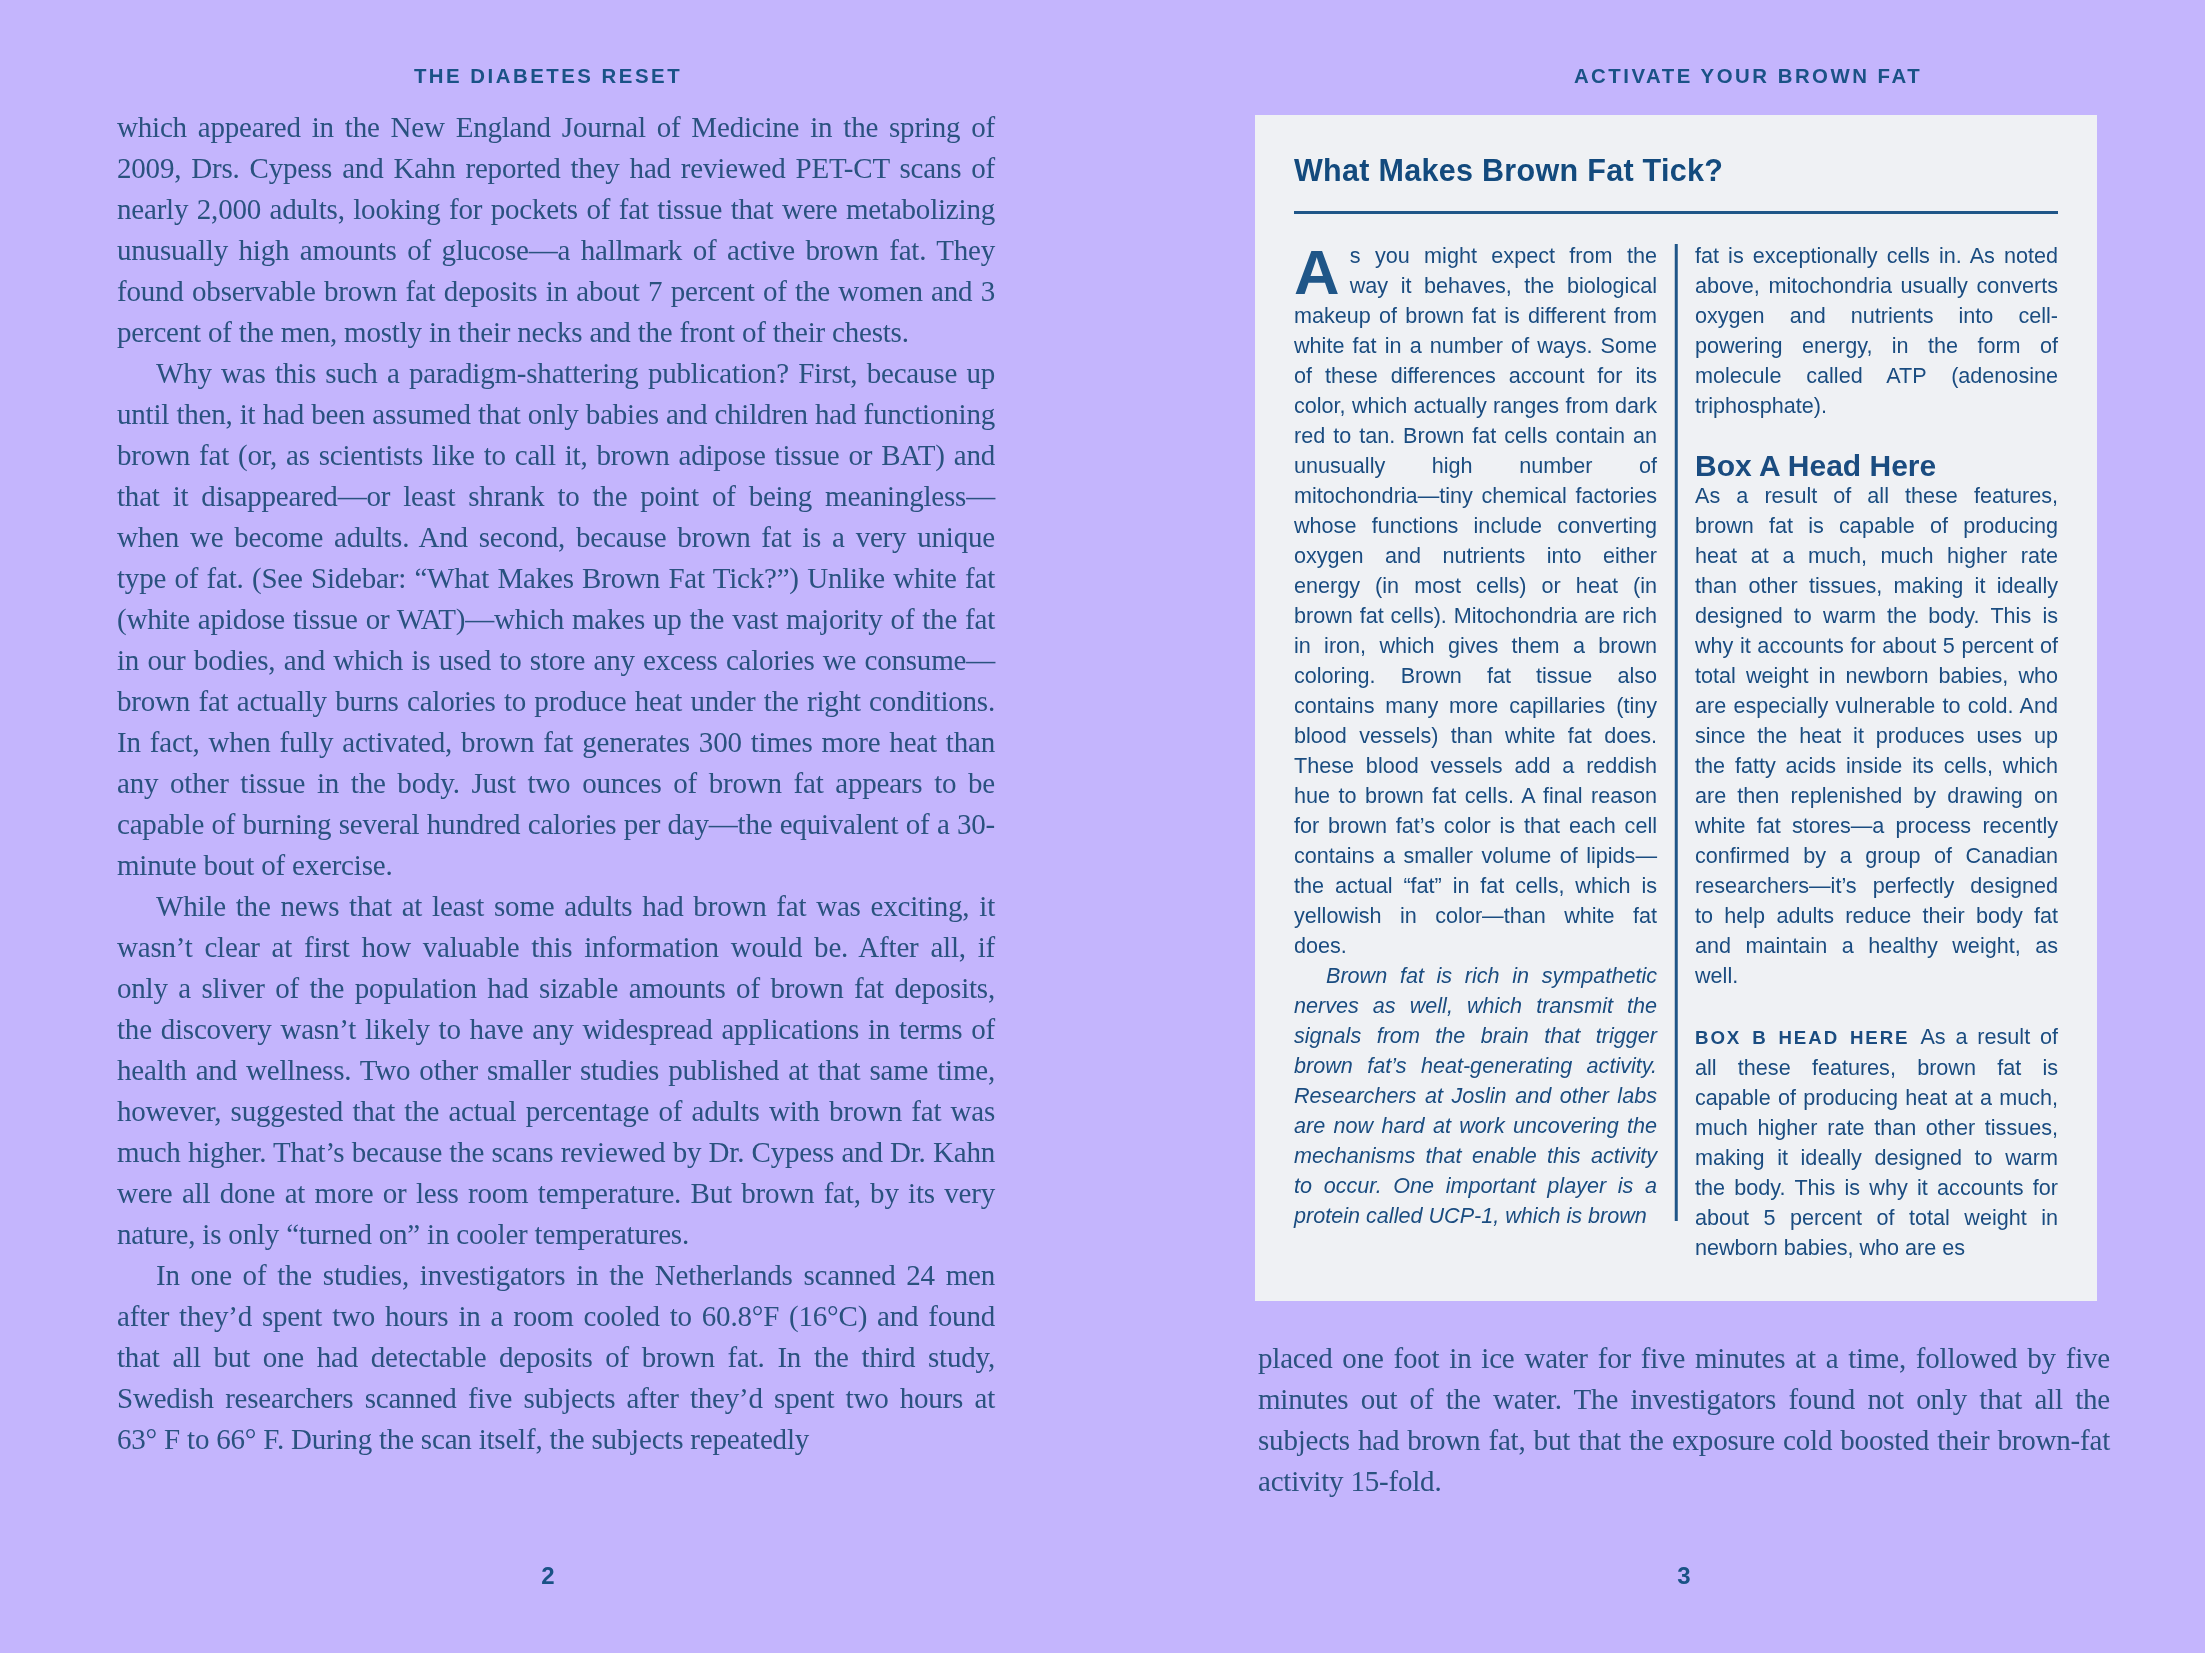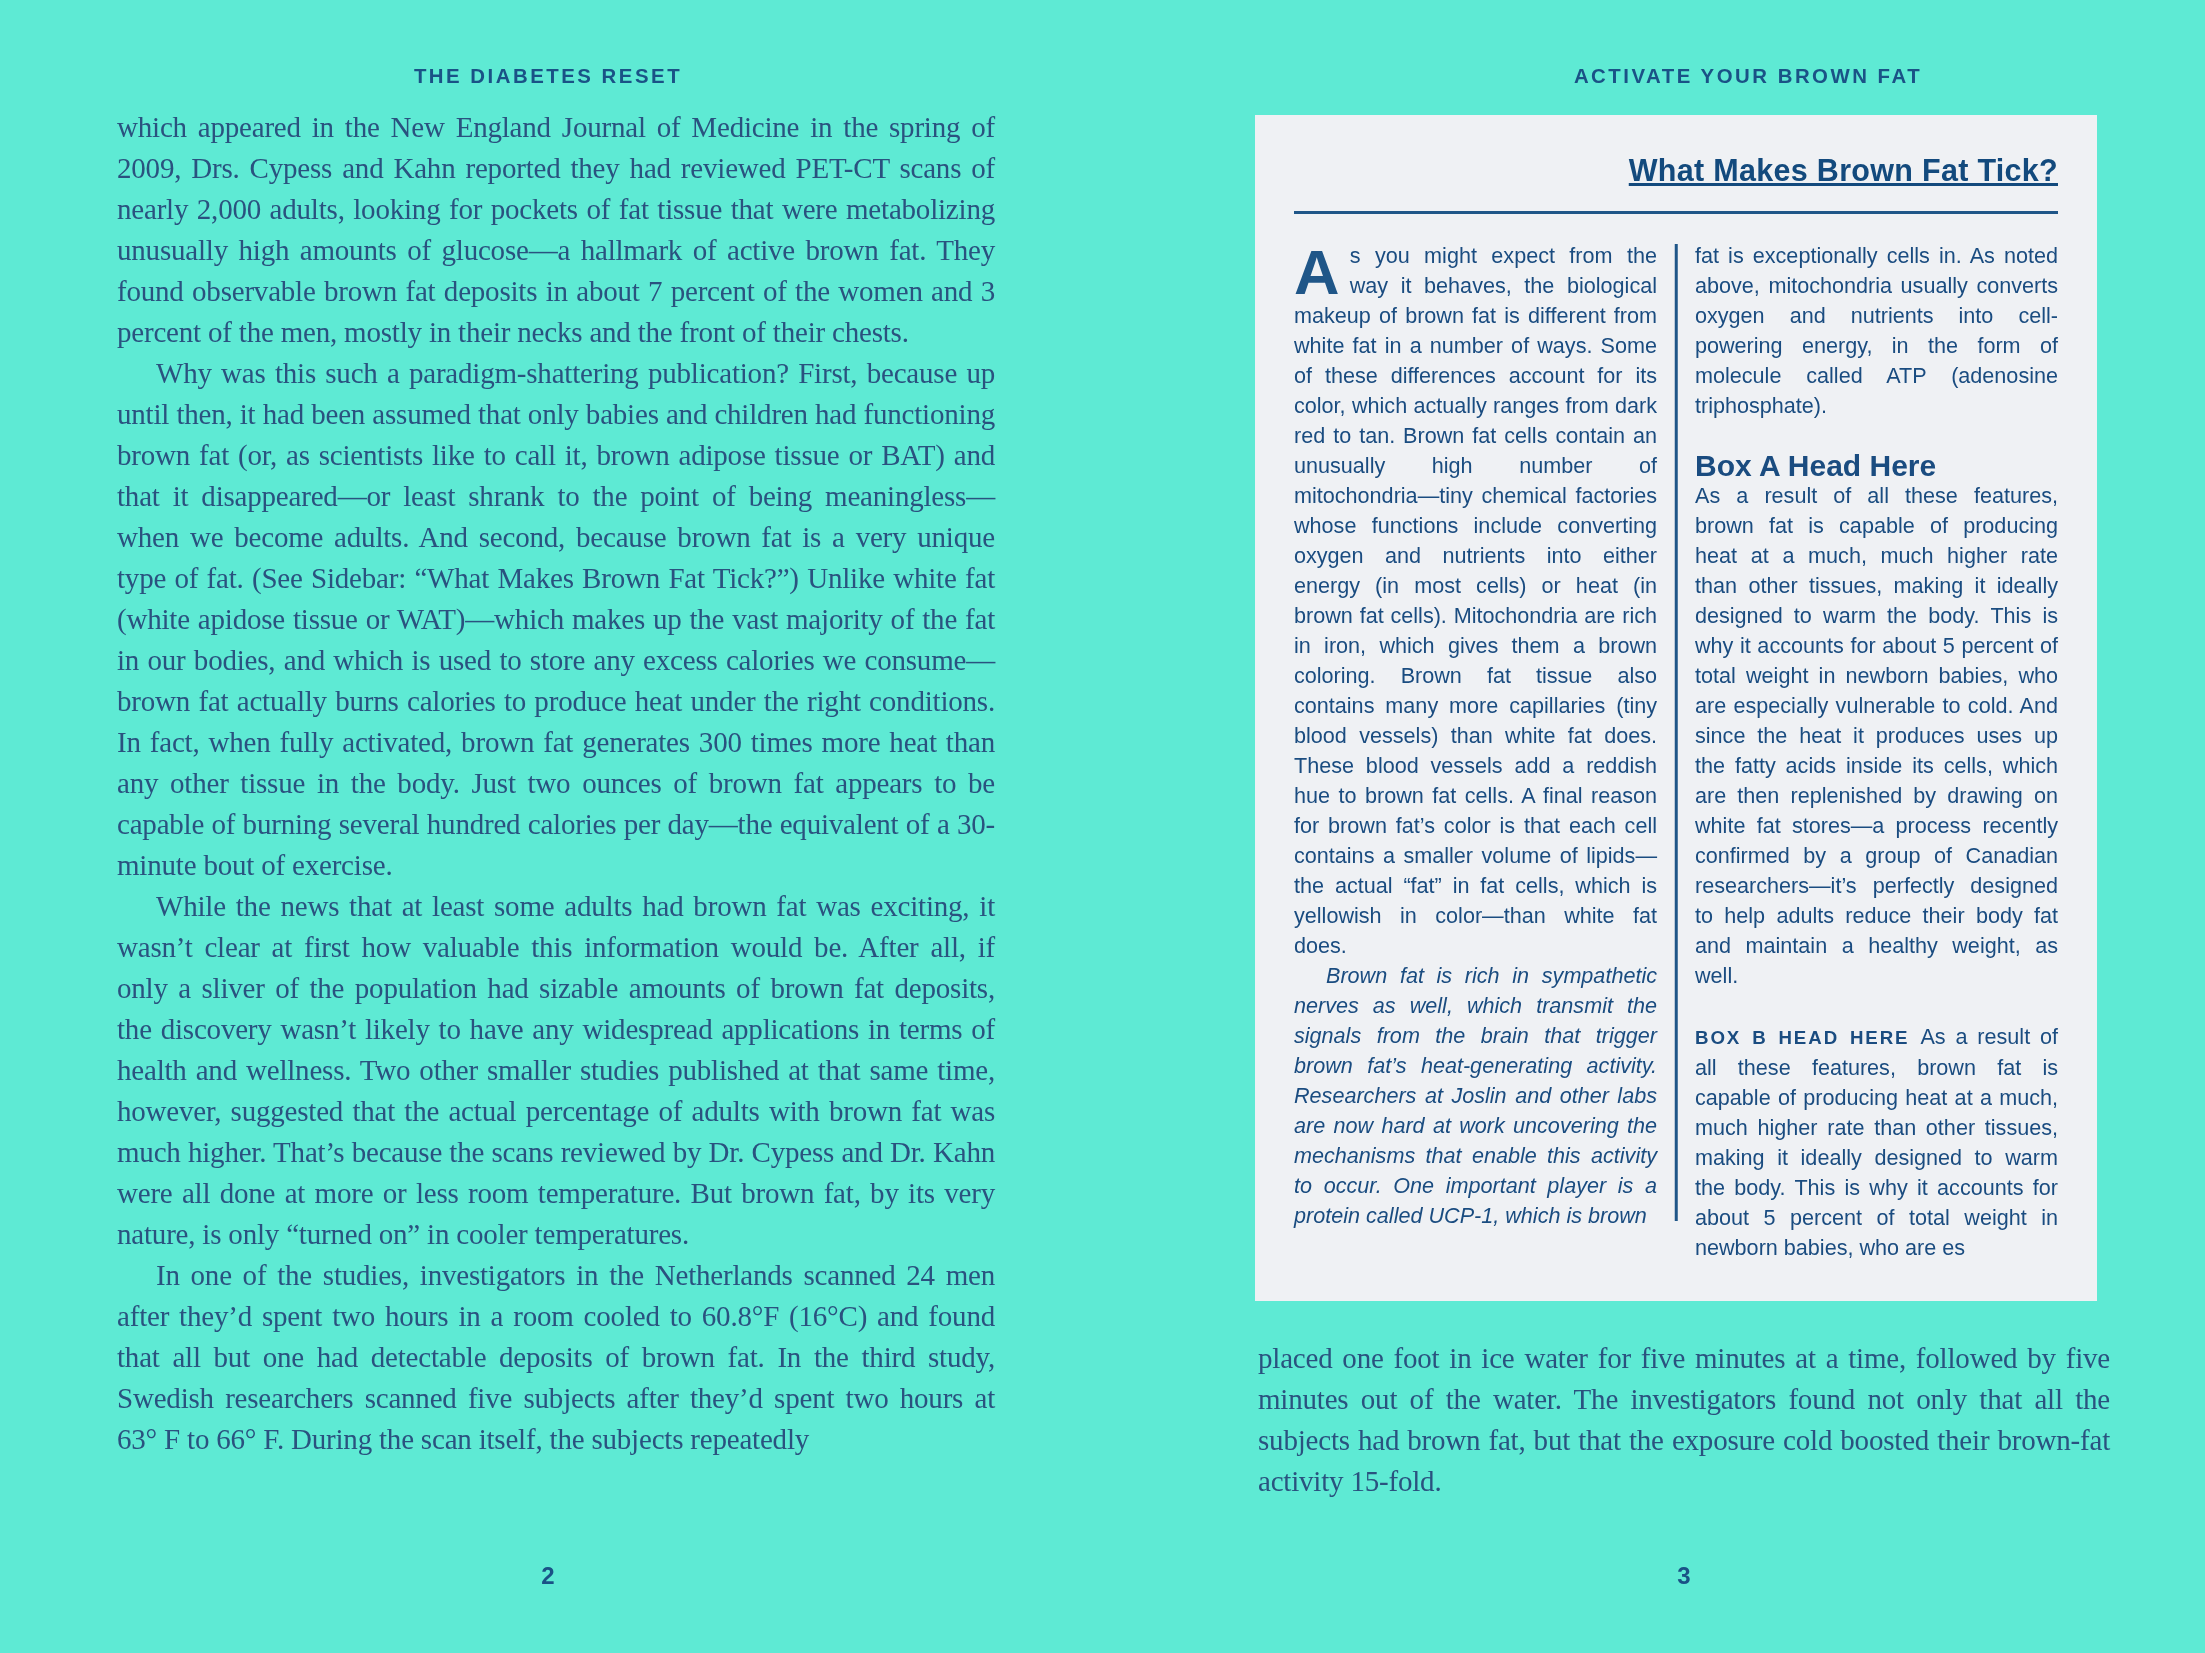--- a/index.html
+++ b/index.html
@@ -1,35 +1,35 @@
 <!DOCTYPE html>
 <html style="font-size:13.6px"><head>
 <meta charset="utf-8">
 <style>
   html,body{margin:0;padding:0;background:#ffffff;}
-  .canvas{position:relative;width:2205px;height:1654px;background:#5eead4;overflow:hidden;}
+  .canvas{position:relative;width:2205px;height:1654px;background:#c4b5fd;overflow:hidden;}
 
   
   .running-head{position:absolute;top:66px;font:700 20.4px/1 "Liberation Sans",sans-serif;
     letter-spacing:2.5px;color:#1a5286;text-align:center;}
   #head-left{left:109px;width:878px;}
   #head-right{left:1322px;width:852px;}
 
   
   .serif-block{font-family:"Liberation Serif","DejaVu Serif",serif;font-size:29px;
     line-height:41px;color:#2a527f;text-align:justify;letter-spacing:-0.2px;}
   .serif-block p{margin:0;}
   .serif-block p.indent{text-indent:39px;}
   #body-left{position:absolute;left:109px;top:107px;width:878px;margin-left:8px;}
   #body-right{position:absolute;left:1258px;top:1338px;width:852px;}
 
   
   .sidebar{position:absolute;left:1255px;top:115px;width:842px;height:1186px;background:#eff1f4;}
-  .sidebar-title{margin:37px 39px 0;text-align:right;
-    font:700 30.5px/1.2 "Liberation Sans",sans-serif;color:#134a7d;letter-spacing:0.3px;text-decoration:underline;}
+  .sidebar-title{margin:37px 39px 0;text-align:left;
+    font:700 30.5px/1.2 "Liberation Sans",sans-serif;color:#134a7d;letter-spacing:0.3px;}
   .sidebar-rule{margin:22px 39px 0;height:3.4px;background:#1f5688;}
   .cols{position:relative;display:flex;justify-content:space-between;margin:27px 39px 0;}
   .divider{position:absolute;left:50%;transform:translateX(-50%);top:3.4px;height:977px;
     width:2.5px;background:#1f5688;}
   .col{width:363px;font-family:"Liberation Sans","DejaVu Sans",sans-serif;font-size:21.6px;
     line-height:30px;color:#1a4c80;text-align:justify;}
   .col p{margin:0;}
   .col p.indent{text-indent:32px;font-style:italic;}
   .col p.box-head{margin-top:30.5px;font-weight:700;font-size:30px;text-align:left;}
   .col p.spaced{margin-top:30.5px;}

